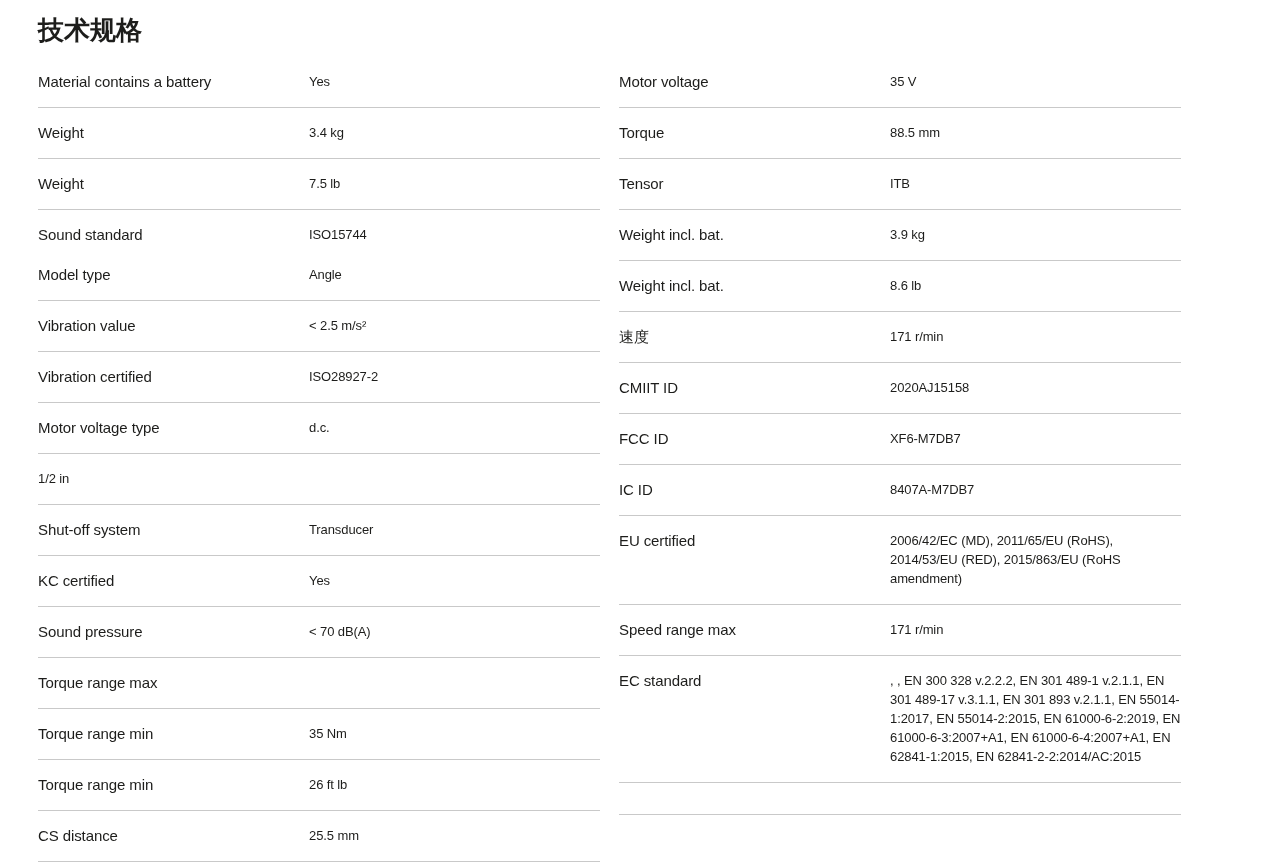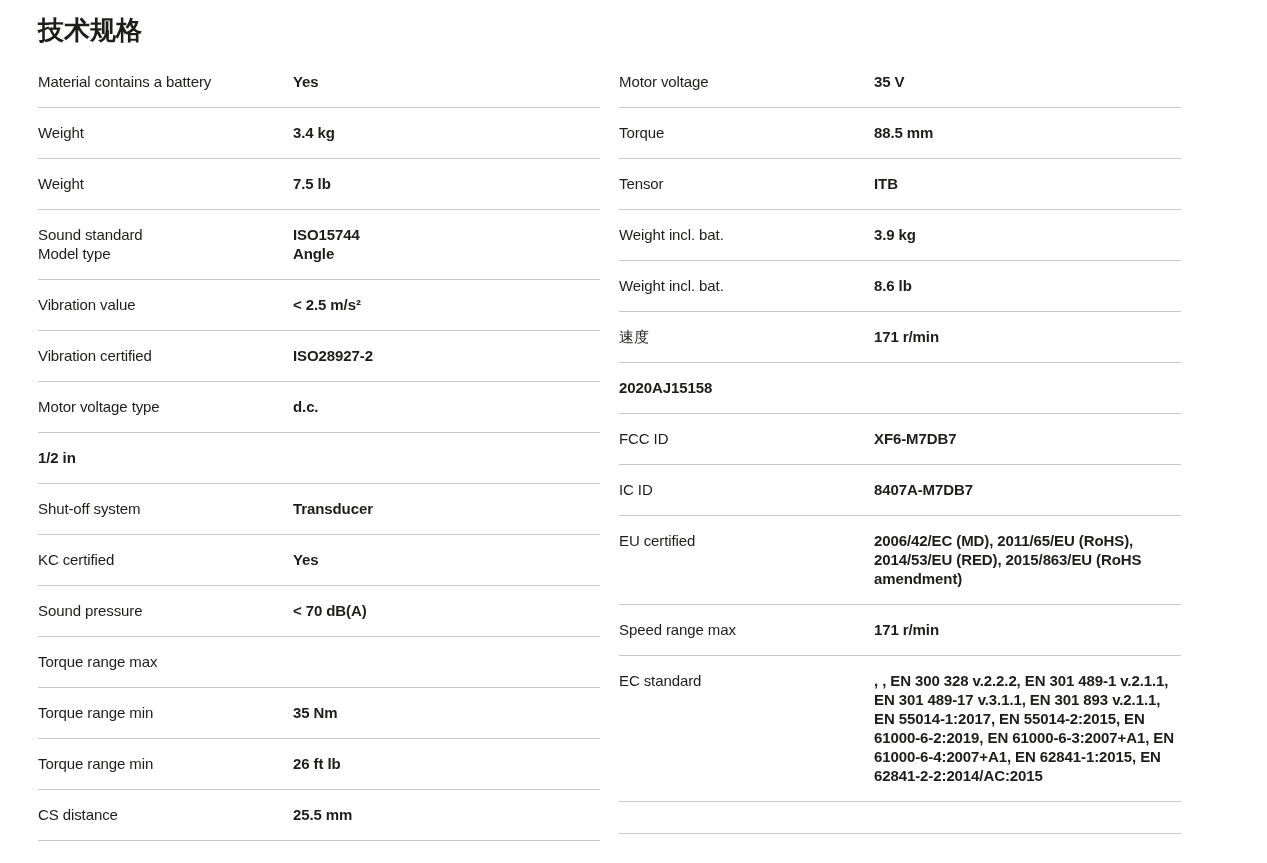--- a/index.html
+++ b/index.html
@@ -35,33 +35,33 @@
     align-items: start;
   }
   .spec-col { width: 100%; }
   .spec-section {
     border-bottom: 1px solid var(--divider);
     padding: 15px 0 16px 0;
   }
   .spec-row {
     display: grid;
     grid-template-columns: 255px 1fr;
-    column-gap: 0;
-  }
-  .spec-row + .spec-row { }
+    column-gap: 16px;
+  }
+  .spec-row + .spec-row { margin-top: 21px; }
   .spec-label {
     font-size: 15px;
     line-height: 19px;
     font-weight: 400;
     letter-spacing: -0.1px;
   }
   .spec-value {
-    font-size: 15px;
+    font-size: 13px;
     line-height: 19px;
-    font-weight: 700;
+    font-weight: 400;
     letter-spacing: -0.1px;
   }
 </style>
 </head>
 <body>
 
 <div class="page">
   <h1 class="page-title">技术规格</h1>
   <div class="spec-grid">
       <div class="spec-col">
@@ -190,20 +190,21 @@
           </div>
         </div>
         <div class="spec-section">
           <div class="spec-row">
             <div class="spec-label">速度</div>
             <div class="spec-value">171 r/min</div>
           </div>
         </div>
         <div class="spec-section">
           <div class="spec-row">
+            <div class="spec-label">CMIIT ID</div>
             <div class="spec-value">2020AJ15158</div>
           </div>
         </div>
         <div class="spec-section">
           <div class="spec-row">
             <div class="spec-label">FCC ID</div>
             <div class="spec-value">XF6-M7DB7</div>
           </div>
         </div>
         <div class="spec-section">

